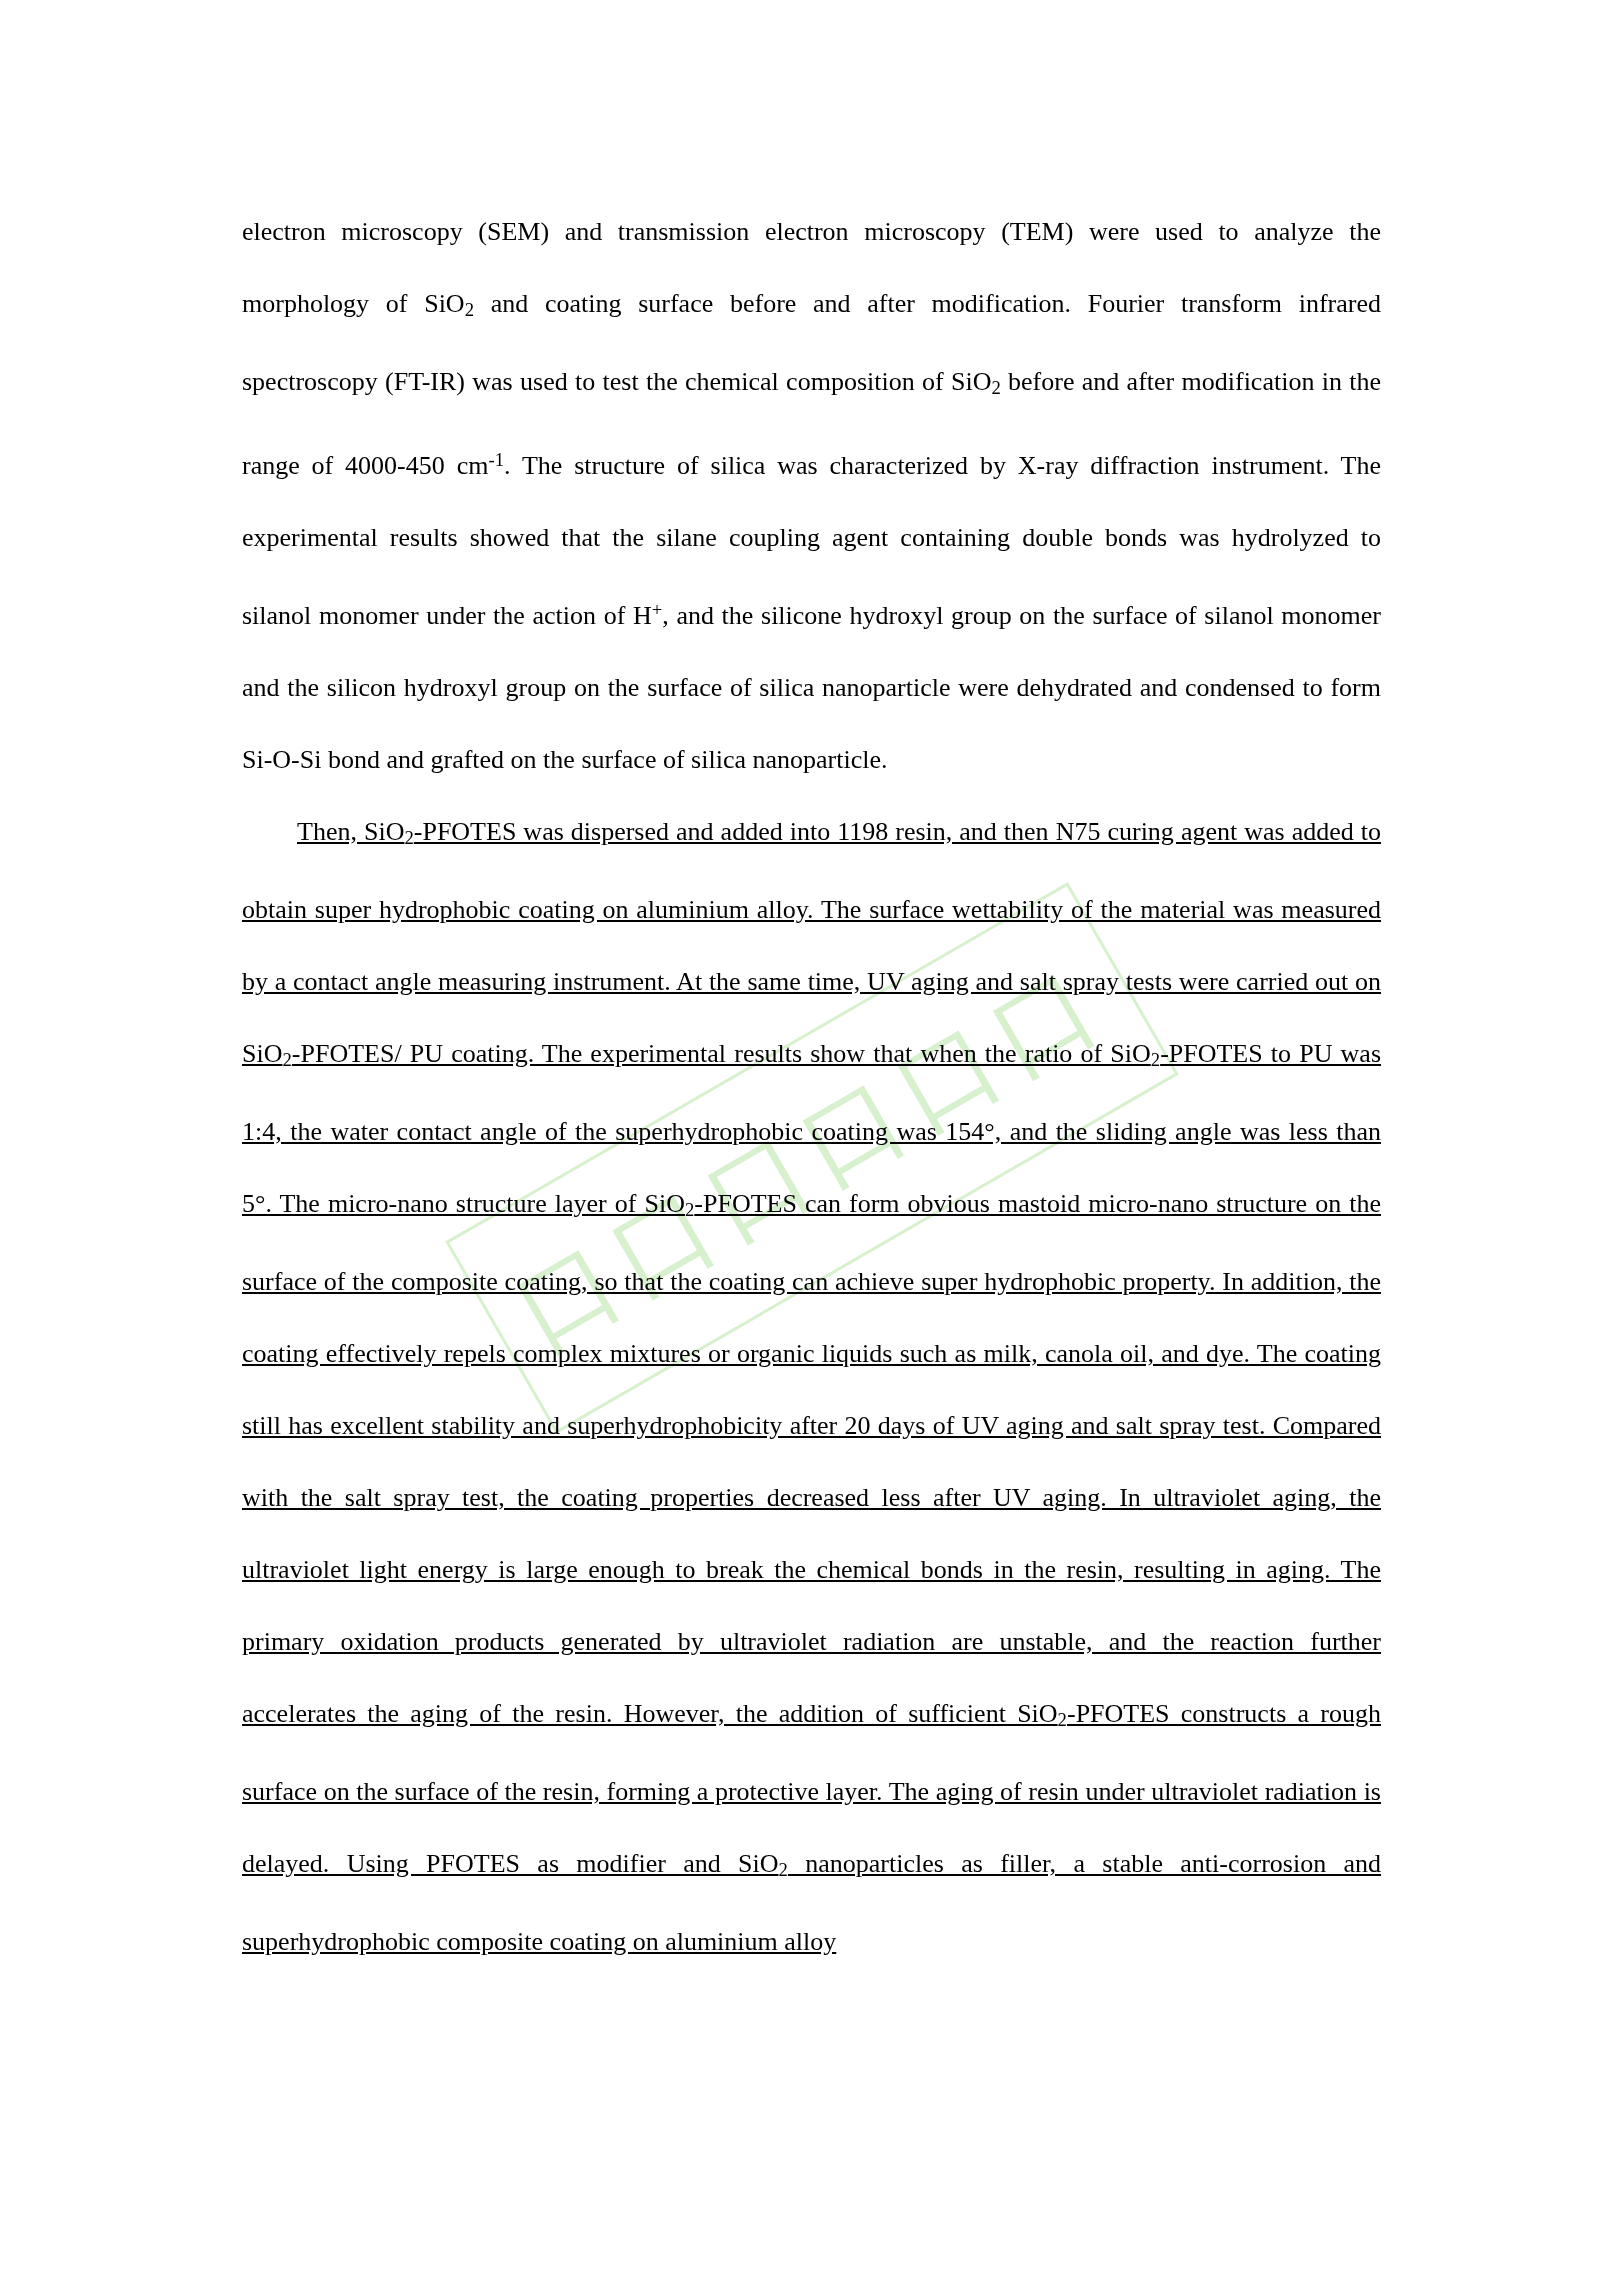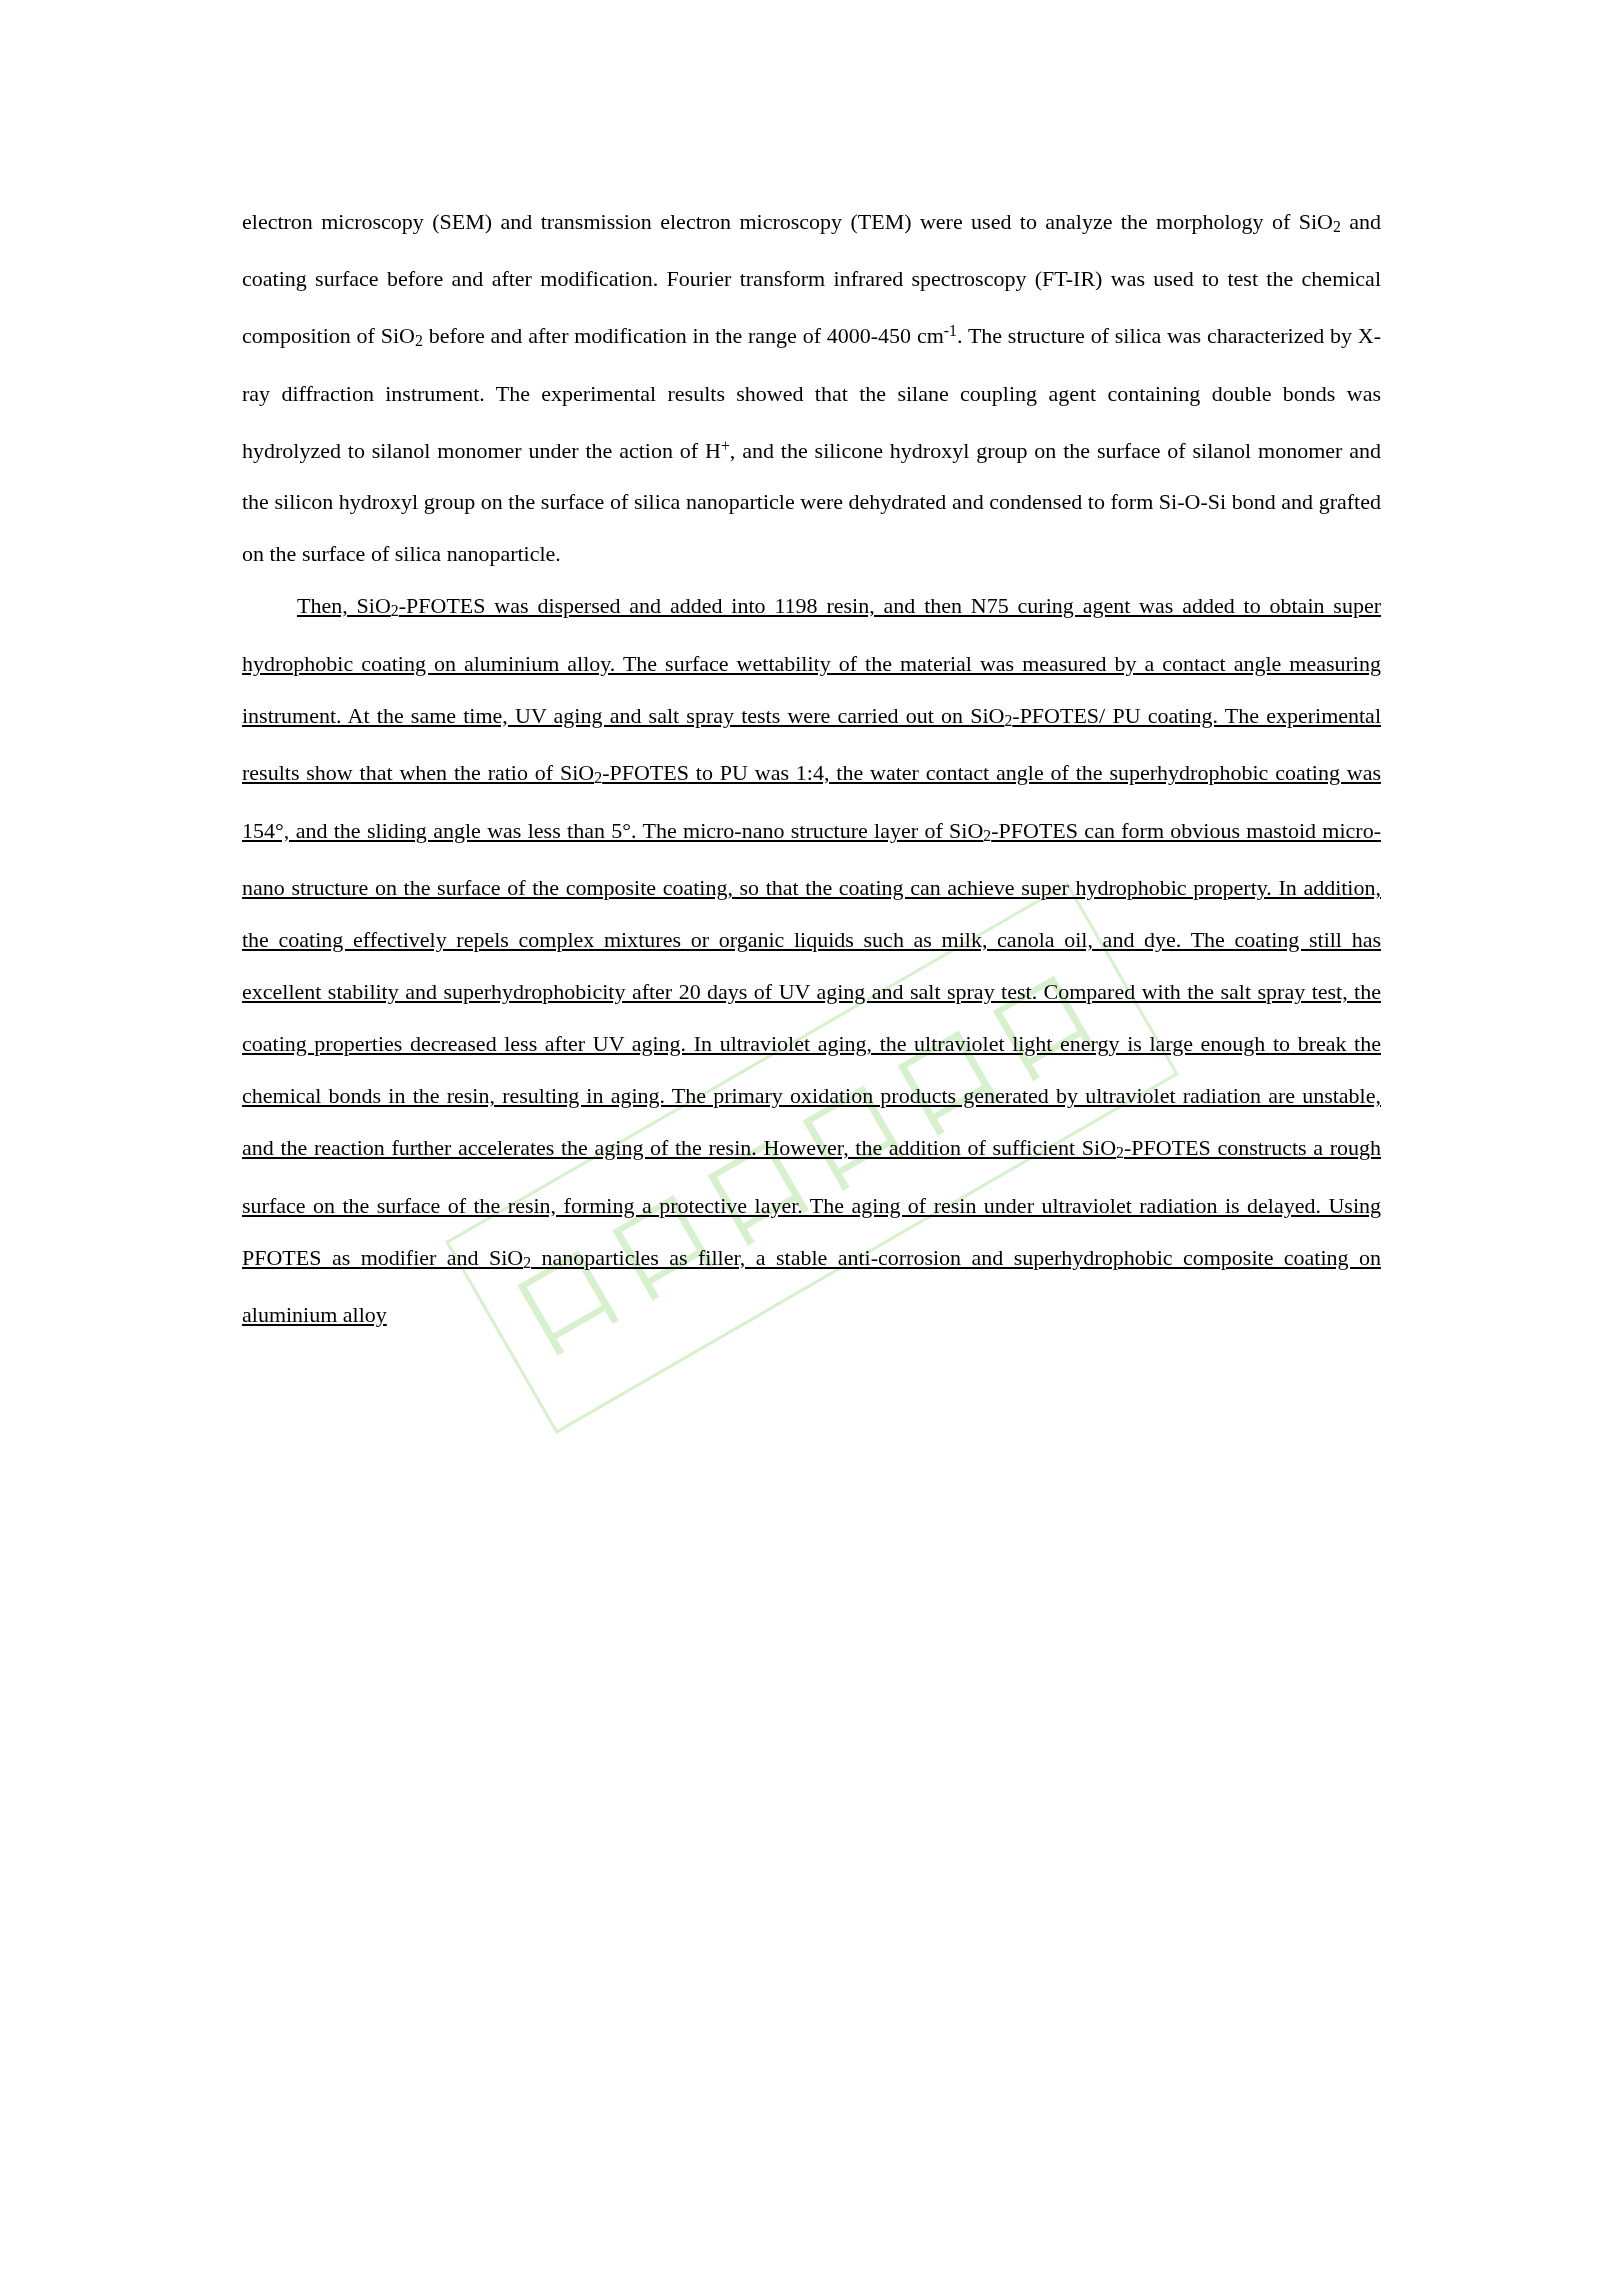--- a/index.html
+++ b/index.html
@@ -39,22 +39,22 @@
     z-index: 0;
     pointer-events: none;
   }
   .body-text {
     position: absolute;
     left: 242px;
     top: 196px;
     width: 1139px;
     z-index: 2;
     font-family: "Liberation Serif", "DejaVu Serif", serif;
-    font-size: 22px;
-    line-height: 52px;
+    font-size: 26px;
+    line-height: 72px;
     color: #000000;
     text-align: justify;
     text-justify: inter-word;
   }
   .body-text p {
     margin: 0;
   }
   .body-text p.indent {
     text-indent: 55px;
     text-decoration: underline;

